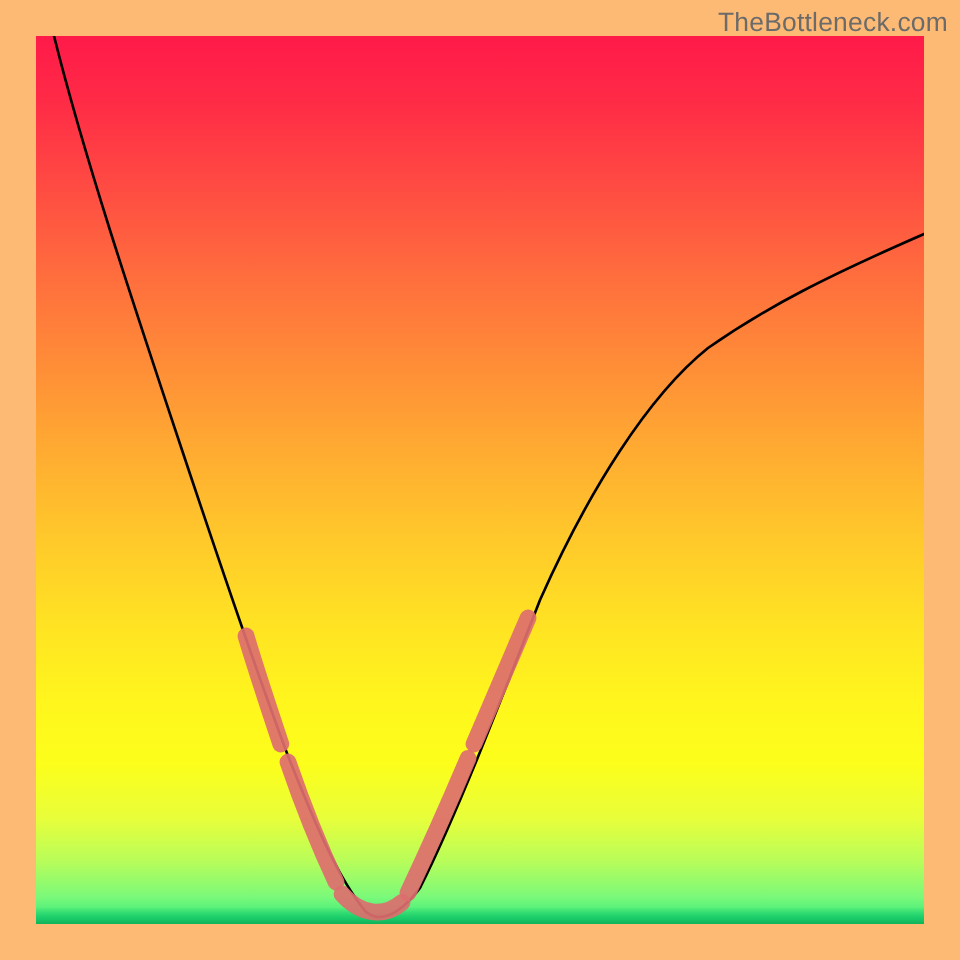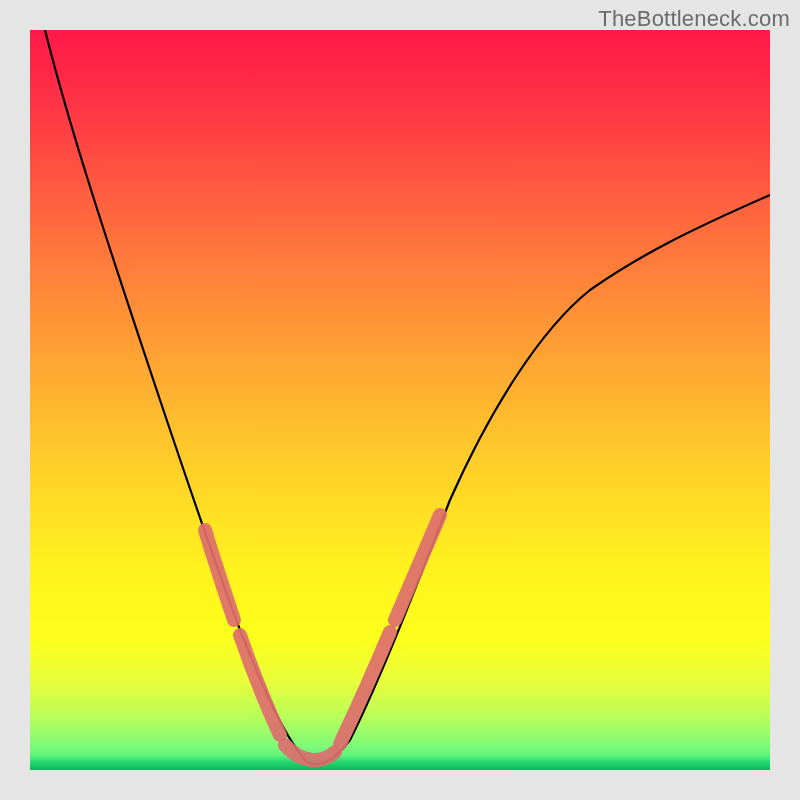--- a/index.html
+++ b/index.html
@@ -8,21 +8,21 @@
     width: 800px;
     height: 800px;
     background: #000000;
     overflow: hidden;
     font-family: Arial, Helvetica, sans-serif;
   }
   .frame {
     position: relative;
     width: 800px;
     height: 800px;
-    background: #e5e5e5;
+    background: #fdba74;
   }
   .watermark {
     position: absolute;
     top: 6px;
     right: 10px;
     color: #6b6b6b;
     font-size: 22px;
     font-weight: 400;
     letter-spacing: 0.2px;
     z-index: 50;

